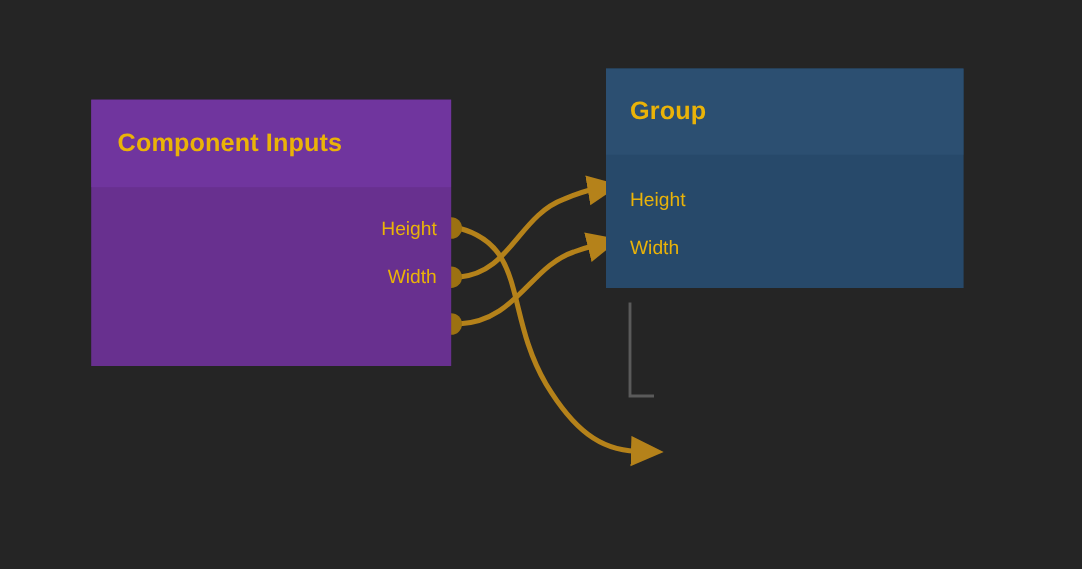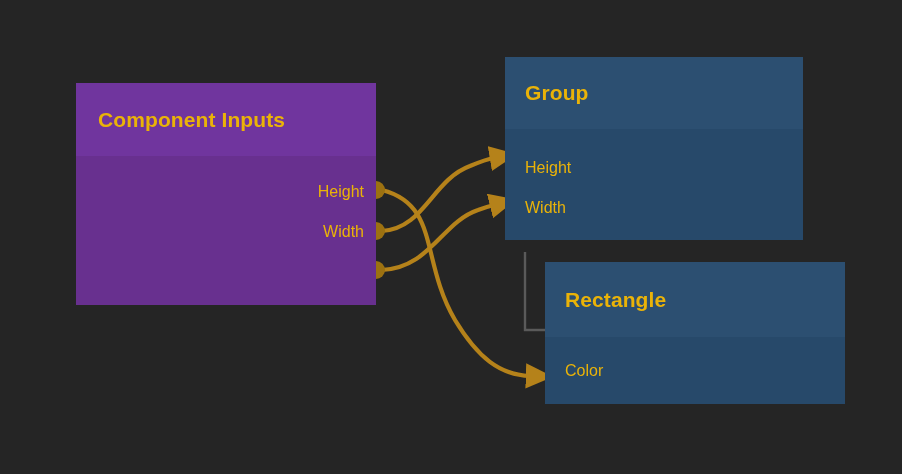--- a/index.html
+++ b/index.html
@@ -173,24 +173,14 @@
     <div class="node-body">
       <div class="port-row">
         <span class="port-label">Height</span>
       </div>
       <div class="port-row">
         <span class="port-label">Width</span>
       </div>
     </div>
   </div>
 
-  <div class="node node-blue" id="node-rectangle">
-    <div class="node-header">
-      <span class="node-title">Rectangle</span>
-    </div>
-    <div class="node-body">
-      <div class="port-row">
-        <span class="port-label">Color</span>
-      </div>
-    </div>
-  </div>
 
 </div>
 
 </body></html>

